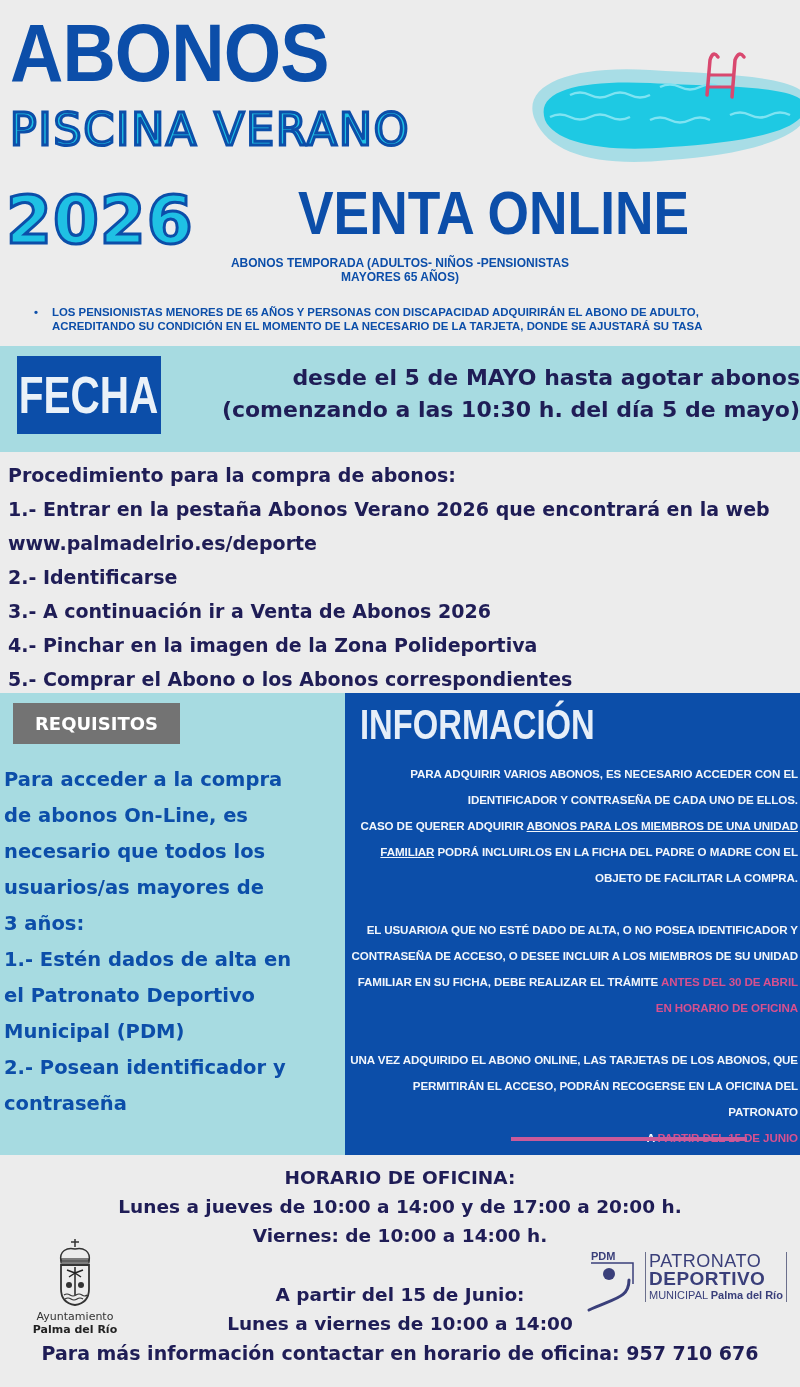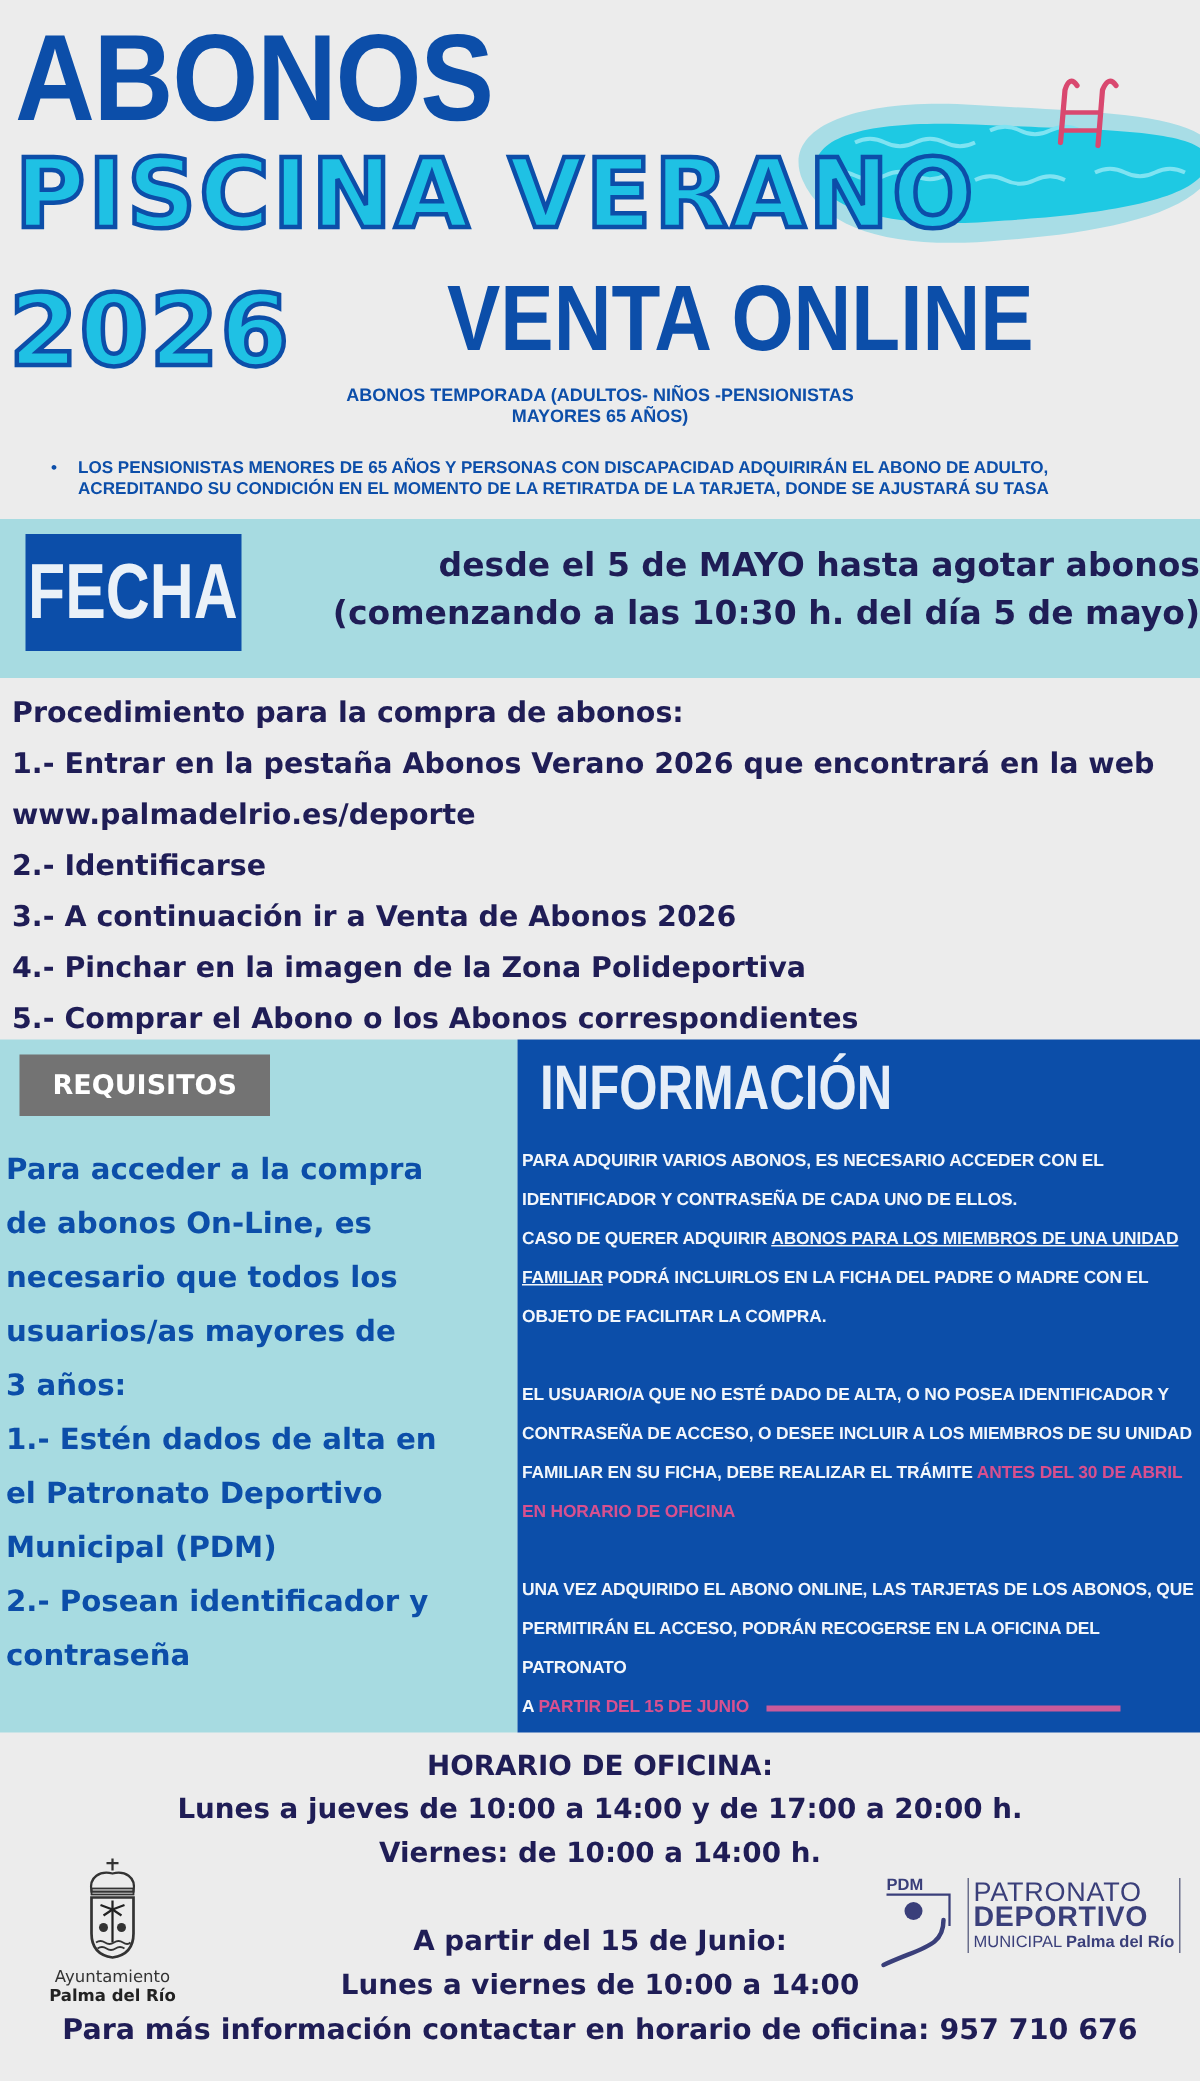--- a/index.html
+++ b/index.html
@@ -9,21 +9,21 @@
     .abs { position: absolute; }
 
     
     .title-abonos {
       left: 10px; top: 12px; font-family: "Liberation Sans", sans-serif;
       font-weight: 700; font-size: 82px; line-height: 82px; color: #0c4ea9;
       transform: scaleX(0.9); transform-origin: left top; letter-spacing: -1px;
     }
     .title-piscina {
       left: 10px; top: 98px; font-family: "DejaVu Sans", sans-serif;
-      font-weight: 700; font-size: 64px; line-height: 64px; color: #1fc1e4;
+      font-weight: 400; font-size: 44px; line-height: 64px; color: #1fc1e4;
       -webkit-text-stroke: 3px #0c4ea9; letter-spacing: 2px; z-index: 3;
     }
     .title-year {
       left: 6px; top: 188px; font-family: "DejaVu Sans", sans-serif;
       font-weight: 700; font-size: 66px; line-height: 66px; color: #1fc1e4;
       -webkit-text-stroke: 3px #0c4ea9; letter-spacing: 1px;
     }
     .title-venta {
       left: 298px; top: 182px; font-family: "Liberation Sans", sans-serif;
       font-weight: 700; font-size: 62px; line-height: 62px; color: #0c4ea9;
@@ -78,21 +78,21 @@
       font-size: 19.5px; line-height: 36px;
     }
 
     
     .info-panel { left: 345px; top: 693px; width: 455px; height: 462px; background: #0c4ea9; }
     .info-title {
       left: 360px; top: 700px; font-family: "Liberation Sans", sans-serif; font-weight: 700;
       color: #e6eef8; font-size: 42px; line-height: 50px; transform: scaleX(0.78); transform-origin: left top;
     }
     .info-block {
-      left: 348px; width: 450px; text-align: left;
+      left: 348px; width: 450px; text-align: right;
       font-family: "Liberation Sans", sans-serif; font-weight: 700; color: #f2f6fb;
       font-size: 11.6px; line-height: 26px; letter-spacing: -0.1px;
     }
     .u { text-decoration: underline; }
     .pink { color: #d8508f; }
     .pink-bar { left: 511px; top: 1137px; width: 236px; height: 4px; background: #c95a9a; }
 
     
     .footer { left: 0; top: 1163px; width: 800px; text-align: center;
       font-family: "DejaVu Sans", sans-serif; font-weight: 700; color: #1f1d56; }
@@ -134,21 +134,21 @@
 <div class="abs title-venta">VENTA ONLINE</div>
 
 <div class="abs subtitle">
   <div>ABONOS TEMPORADA (ADULTOS- NIÑOS -PENSIONISTAS</div>
   <div>MAYORES 65 AÑOS)</div>
 </div>
 
 <div class="abs note">
   <span class="note-bullet">•</span>
   <span class="note-text">LOS PENSIONISTAS MENORES DE 65 AÑOS Y PERSONAS CON DISCAPACIDAD ADQUIRIRÁN EL ABONO DE ADULTO,</span>
-  <span class="note-text">ACREDITANDO SU CONDICIÓN EN EL MOMENTO DE LA RETIRATDA DE LA TARJETA, DONDE SE AJUSTARÁ SU TASA</span>
+  <span class="note-text">ACREDITANDO SU CONDICIÓN EN EL MOMENTO DE LA NECESARIO DE LA TARJETA, DONDE SE AJUSTARÁ SU TASA</span>
 </div>
 
 <div class="abs fecha-band"></div>
 <div class="abs fecha-box">
   <span class="fecha-label">FECHA</span>
 </div>
 <div class="abs fecha-text">
   <div>desde el 5 de MAYO hasta agotar abonos</div>
   <div>(comenzando a las 10:30 h. del día 5 de mayo)</div>
 </div>

